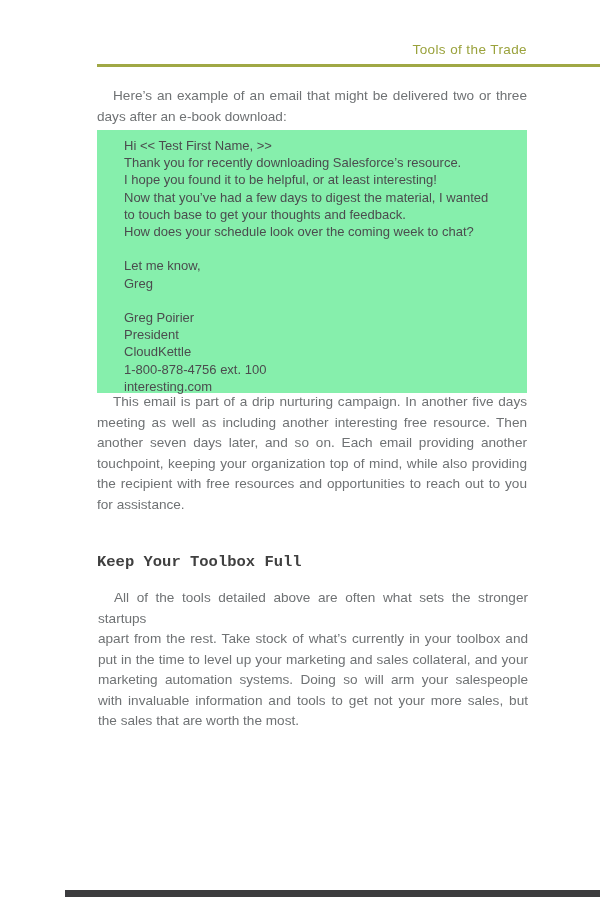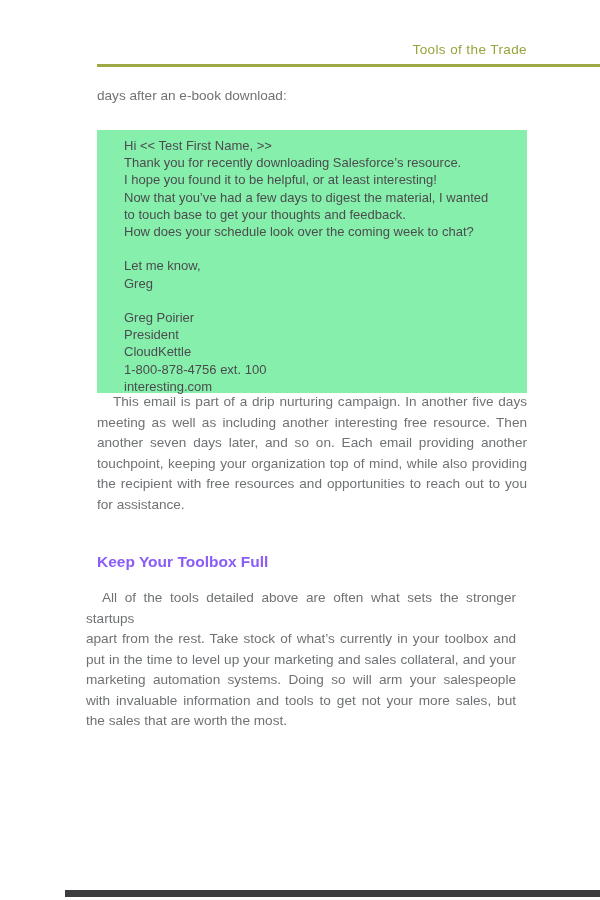--- a/index.html
+++ b/index.html
@@ -44,39 +44,41 @@
   .email-ln {
     font-size:13px; line-height:17.2px; min-height:17.2px;
     color:#4b4c4e;
   }
 
   .para-drip { position:absolute; top:392px; left:97px; width:430px; }
 
   .section-heading {
     position:absolute; top:553px; left:97px; width:430px;
     font-size:15.5px; font-weight:bold;
-    color:#8b5cf6;
+    color:#404040;
+    font-family:Liberation Mono, monospace;
   }
 
-  .para-toolbox { position:absolute; top:588px; left:86px; width:430px; }
+  .para-toolbox { position:absolute; top:588px; left:98px; width:430px; }
 
   .footer-bar {
     position:absolute; top:890px; left:65px; right:0;
     height:7px; background:#3c3c3e;
   }
 </style>
 </head>
 <body>
 
 <div class="page">
 
   <div class="header-title">Tools of the Trade</div>
   <div class="header-rule"></div>
 
   <div class="intro">
+    <div class="bodyln first">Here’s an example of an email that might be delivered two or three</div>
     <div class="bodyln last">days after an e-book download:</div>
   </div>
 
   <div class="email-box">
     <div class="email-ln">Hi &lt;&lt; Test First Name, &gt;&gt;</div>
     <div class="email-ln">Thank you for recently downloading Salesforce’s resource.</div>
     <div class="email-ln">I hope you found it to be helpful, or at least interesting!</div>
     <div class="email-ln">Now that you’ve had a few days to digest the material, I wanted</div>
     <div class="email-ln">to touch base to get your thoughts and feedback.</div>
     <div class="email-ln">How does your schedule look over the coming week to chat?</div>

